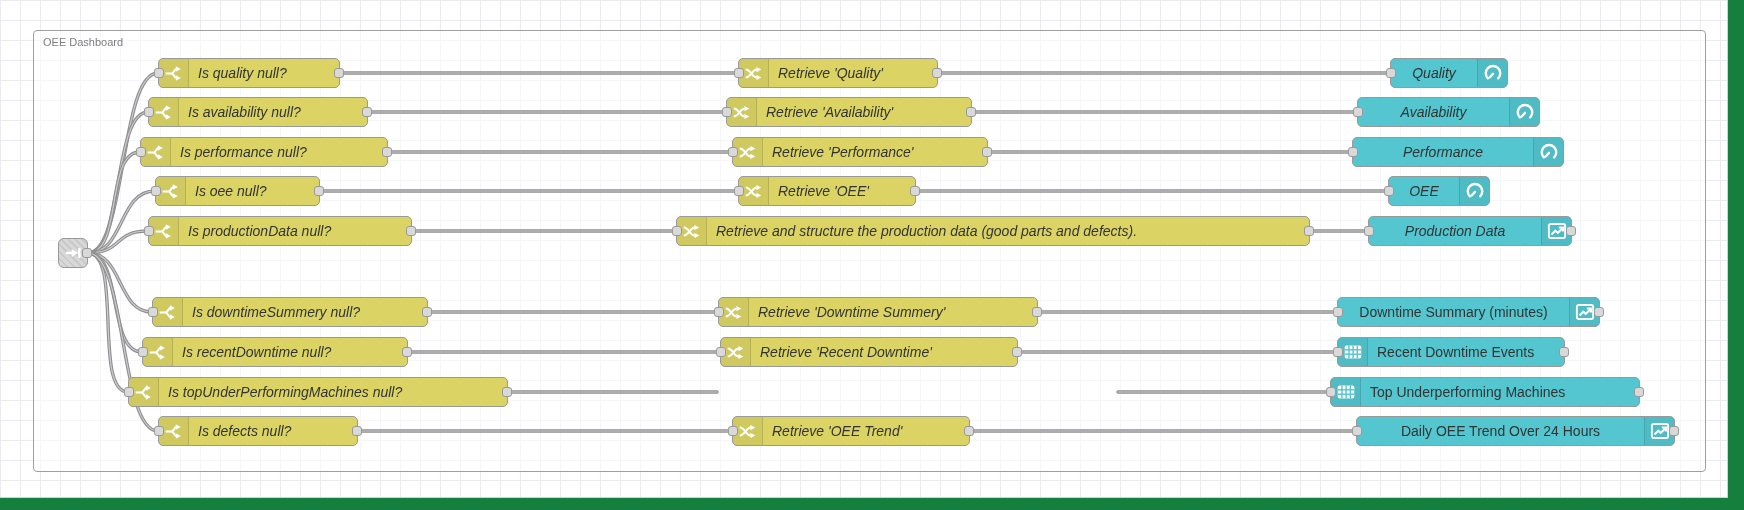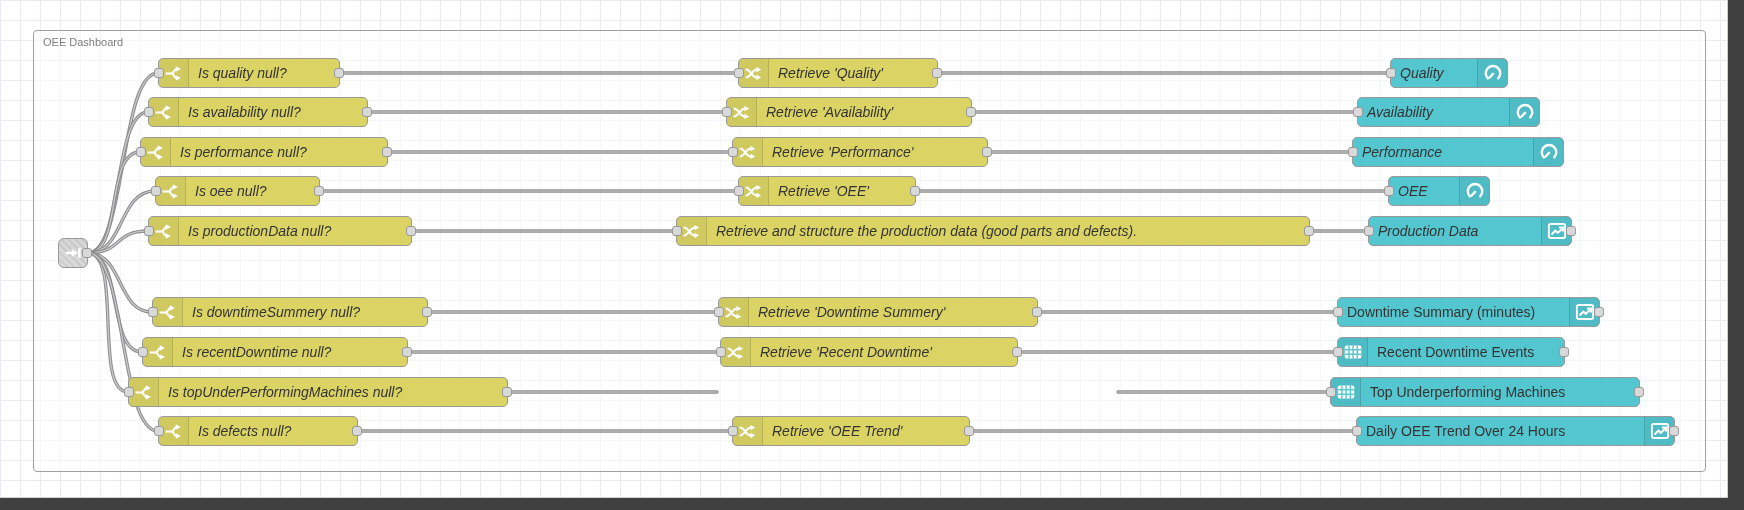--- a/index.html
+++ b/index.html
@@ -1,17 +1,17 @@
 <!DOCTYPE html>
 <html><head>
 <meta charset="utf-8">
 <style>
   html,body{margin:0;padding:0;}
   body{font-family:"Liberation Sans",sans-serif;background:#efefef;}
-  #page{position:relative;width:1744px;height:510px;background:#404040;overflow:hidden;}
+  #page{position:relative;width:1744px;height:510px;background:#15803d;overflow:hidden;}
   #workspace{
     position:absolute;left:0;top:0;width:1727px;height:497px;
     background-color:#ffffff;
     background-image:linear-gradient(#e9eaf3 1px,transparent 1px),
                      linear-gradient(90deg,#e9eaf3 1px,transparent 1px);
     background-size:20px 20px;
     border-right:1px solid #d2d2d2;border-bottom:1px solid #d2d2d2;
     overflow:hidden;
   }
   #group{
@@ -35,21 +35,21 @@
     background-color:#d8d8d8;
     background-image:repeating-linear-gradient(45deg,rgba(0,0,0,0.07) 0 2px,transparent 2px 5px);
     border-radius:6px;
   }
   .iconbox{width:30px;align-self:stretch;display:flex;align-items:center;justify-content:center;flex:none;box-sizing:border-box;}
   .iconbox.left{border-right:1px solid rgba(0,0,0,0.12);background:rgba(0,0,0,0.05);border-radius:4px 0 0 4px;}
   .iconbox.right{border-left:1px solid rgba(0,0,0,0.12);background:rgba(0,0,0,0.05);border-radius:0 4px 4px 0;}
   .iconbox.full{width:100%;background:transparent;border:none;}
   .nlabel{flex:1;font-size:14px;color:#333;padding:0 9px;white-space:nowrap;overflow:hidden;}
   .nlabel.italic{font-style:italic;}
-  .nlabel.right{text-align:left;}
+  .nlabel.right{text-align:center;}
   .port{
     position:absolute;top:50%;width:10px;height:10px;margin-top:-5px;
     background:#d9d9d9;border:1px solid #999;border-radius:3px;
     box-sizing:border-box;z-index:4;
   }
   .port.in{left:-5px;}
   .port.out{right:-5px;}
 </style>
 </head>
 <body>

